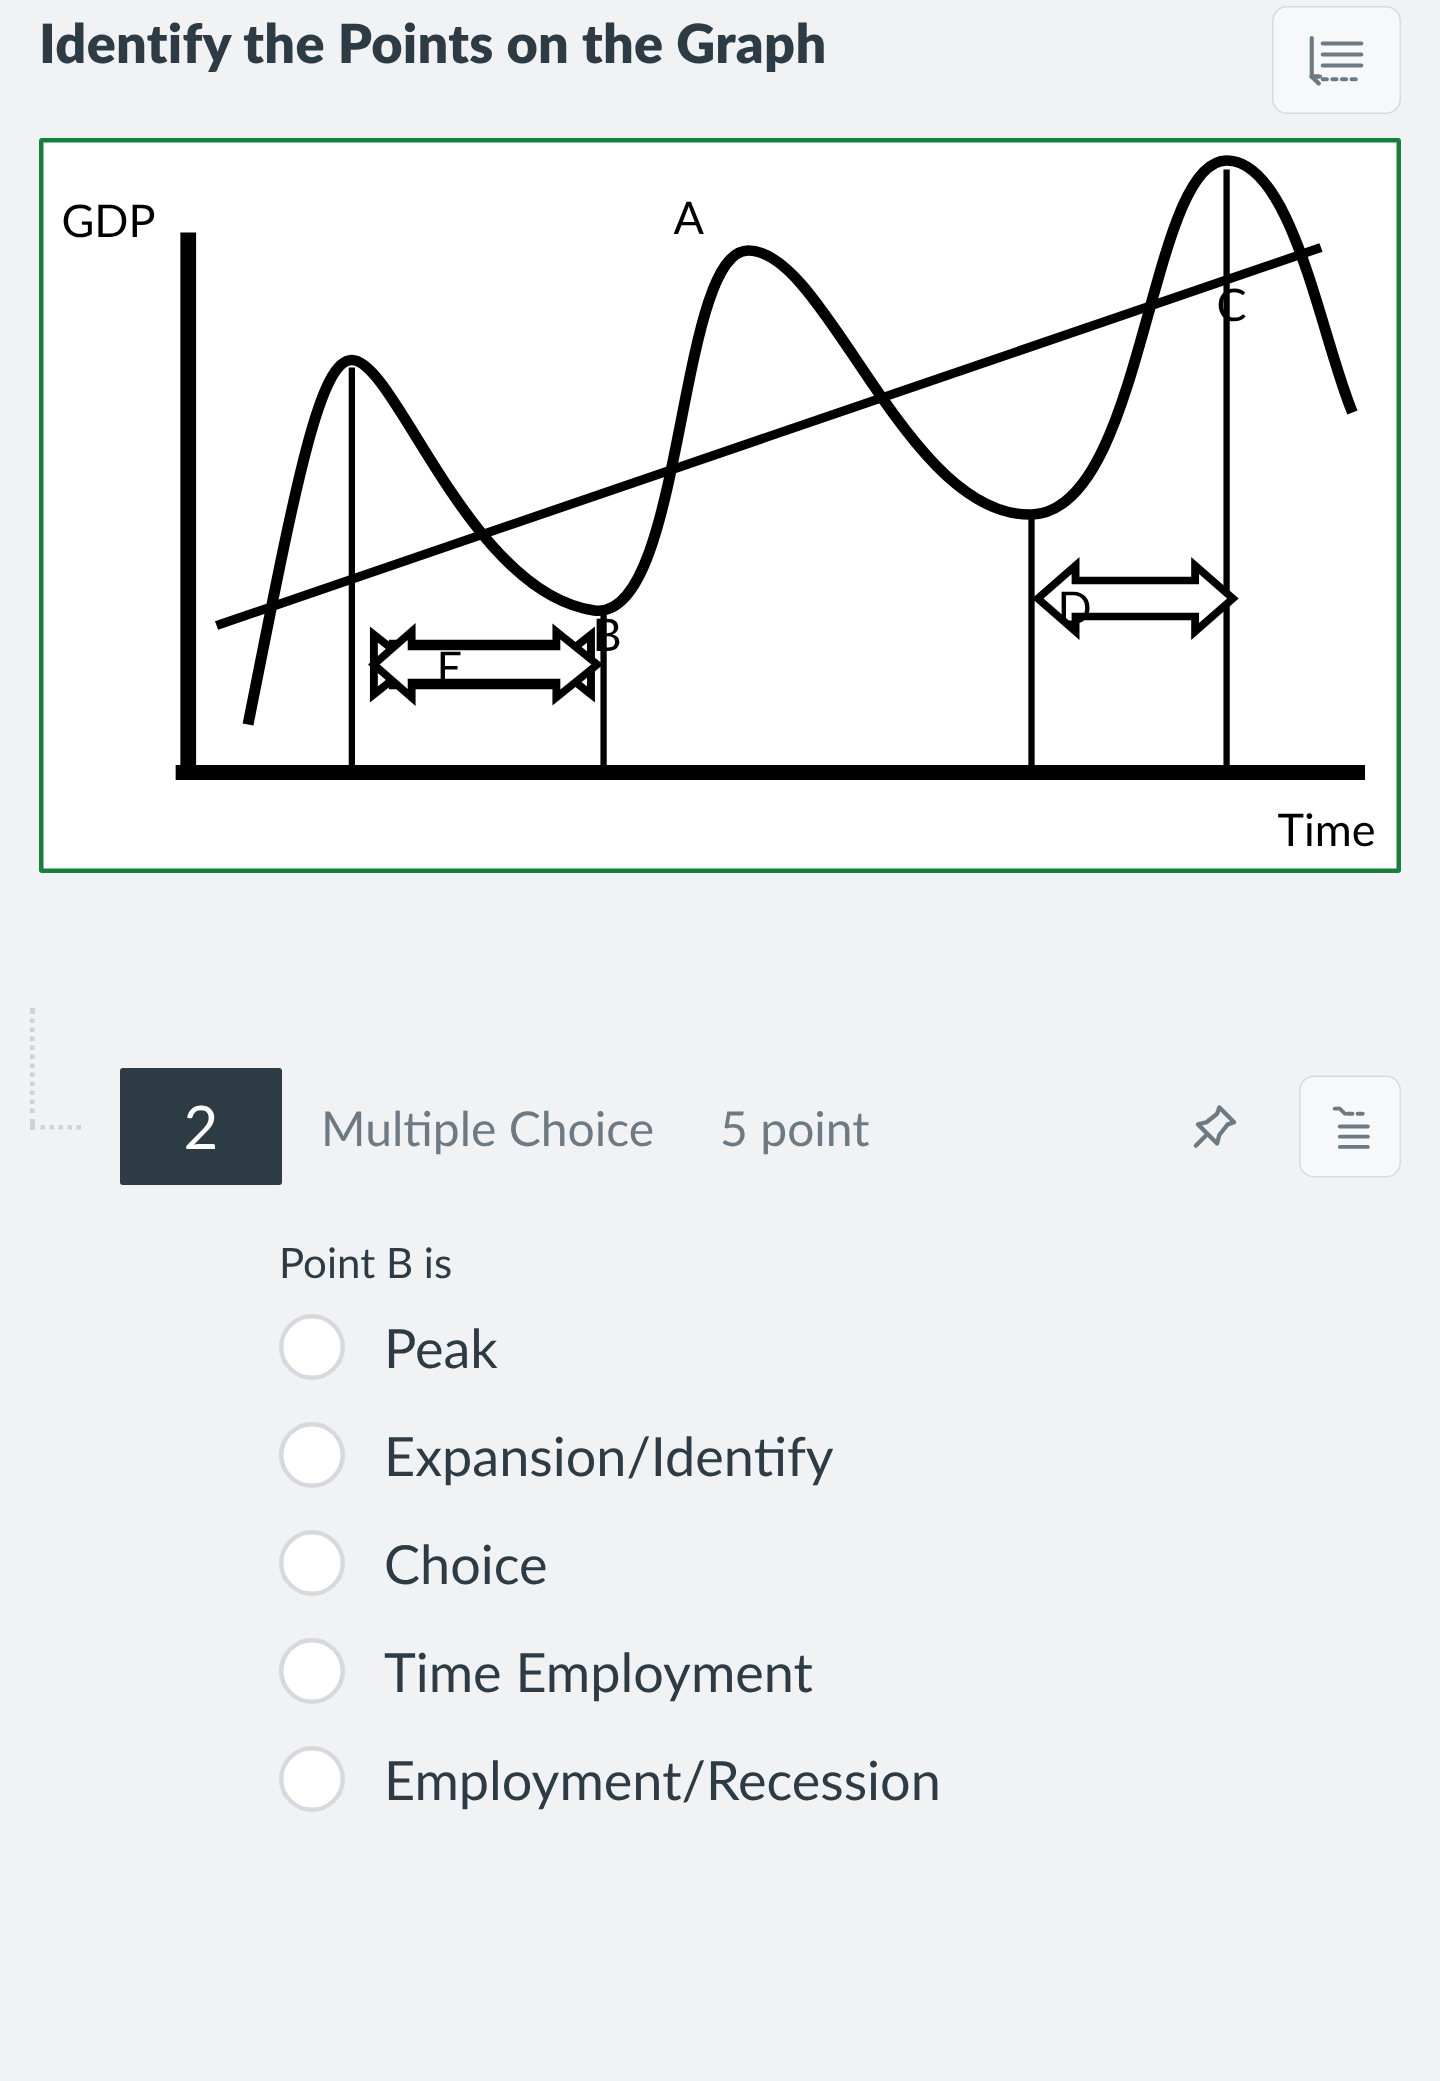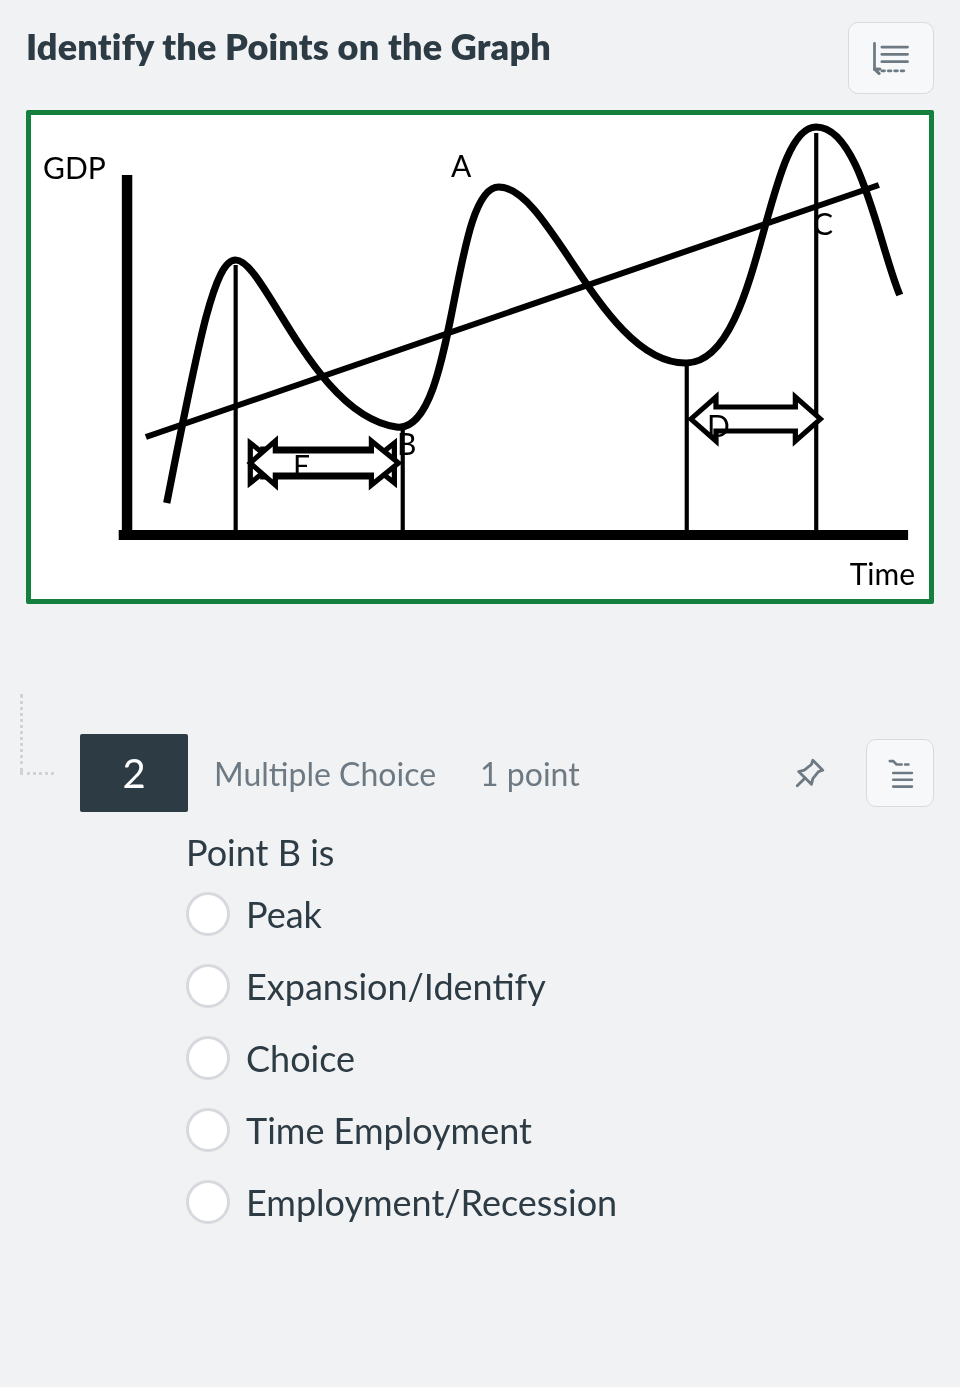--- a/index.html
+++ b/index.html
@@ -7,50 +7,50 @@
     --ink:#2d3b45;
     --muted:#6e7a83;
     --card:#ffffff;
     --chip:#2d3b45;
     --line:#d7dade;
   }
   html,body{margin:0;padding:0;background:var(--bg);font-family:"Lato","Helvetica Neue",Arial,sans-serif;color:var(--ink);}
   .page{width:960px;min-height:1387px;margin:0 auto;box-sizing:border-box;padding:0 26px 40px 26px;}
 
   
-  .hdr{display:flex;align-items:flex-start;justify-content:space-between;padding-top:18px;}
+  .hdr{display:flex;align-items:flex-start;justify-content:space-between;padding-top:0;}
   .title{font-size:36px;font-weight:800;letter-spacing:.2px;margin:6px 0 14px 0;}
   .icon-btn{width:84px;height:70px;border:1px solid var(--line);border-radius:10px;background:#f7f8f9;display:flex;align-items:center;justify-content:center;margin-top:4px;}
   .icon-btn svg{width:44px;height:38px;}
 
   
-  .graph-card{background:var(--card);border:5px solid #15803d;border-radius:2px;margin-top:16px;position:relative;height:484px;overflow:hidden;}
+  .graph-card{background:var(--card);border:3px solid #15803d;border-radius:2px;margin-top:16px;position:relative;height:484px;overflow:hidden;}
   .graph-card svg{position:absolute;inset:0;width:100%;height:100%;}
   .glabel{position:absolute;font-size:30px;color:#000;font-weight:400;}
 
   
   .qwrap{position:relative;margin-top:130px;}
   .bracket{position:absolute;left:-12px;top:-40px;width:46px;height:86px;pointer-events:none;}
   .bracket span{position:absolute;background:transparent;}
   .bracket .v{left:6px;top:0;width:0;height:78px;border-left:3px dotted #cfd3d8;}
   .bracket .h{left:6px;top:78px;width:34px;height:0;border-top:3px dotted #cfd3d8;}
 
   .qhead{display:flex;align-items:center;gap:26px;}
   .qnum{width:108px;height:78px;background:var(--chip);color:#fff;display:flex;align-items:center;justify-content:center;font-size:40px;font-weight:400;border-radius:2px;margin-left:54px;}
   .qtype{font-size:32px;color:var(--muted);}
   .qpts{font-size:32px;color:var(--muted);margin-left:18px;}
   .spacer{flex:1;}
   .pin{width:40px;height:40px;color:var(--muted);display:flex;align-items:center;justify-content:center;}
   .notes-btn{width:66px;height:66px;border:1px solid var(--line);border-radius:10px;background:#f7f8f9;display:flex;align-items:center;justify-content:center;margin-left:10px;}
   .notes-btn svg{width:34px;height:34px;}
 
-  .stem{font-size:36px;color:var(--ink);margin:18px 0 18px 160px;}
+  .stem{font-size:28px;color:var(--ink);margin:34px 0 18px 160px;}
 
   .opts{margin-left:160px;}
-  .opt{display:flex;align-items:center;gap:16px;margin:18px 0 28px 0;}
+  .opt{display:flex;align-items:center;gap:26px;margin:18px 0 28px 0;}
   .radio{width:44px;height:44px;border-radius:50%;border:3px solid #d6d9dd;background:#fff;box-sizing:border-box;flex:0 0 auto;}
   .opt-label{font-size:36px;color:var(--ink);}
 </style>
 </head>
 <body>
 
 <div class="page">
 
   <div class="hdr">
     <div class="title">Identify the Points on the Graph</div>
@@ -122,21 +122,21 @@
 
   <div class="qwrap">
     <div class="bracket">
       <span class="v"></span>
         <span class="h"></span>
     </div>
 
     <div class="qhead">
       <div class="qnum">2</div>
       <div class="qtype">Multiple Choice</div>
-      <div class="qpts">1 point</div>
+      <div class="qpts">5 point</div>
       <div class="spacer"></div>
       <div class="pin">
         <svg viewBox="0 0 24 24" width="34" height="34">
           <g fill="none" stroke="#6e7a83" stroke-width="2" stroke-linejoin="round" stroke-linecap="round">
             <path d="M14 3l7 7-3 1-4 5-1 4-9-9 4-1 5-4 1-3z"></path>
             <line x1="8" y1="16" x2="3" y2="21"></line>
           </g>
         </svg>
       </div>
       <div class="notes-btn">

